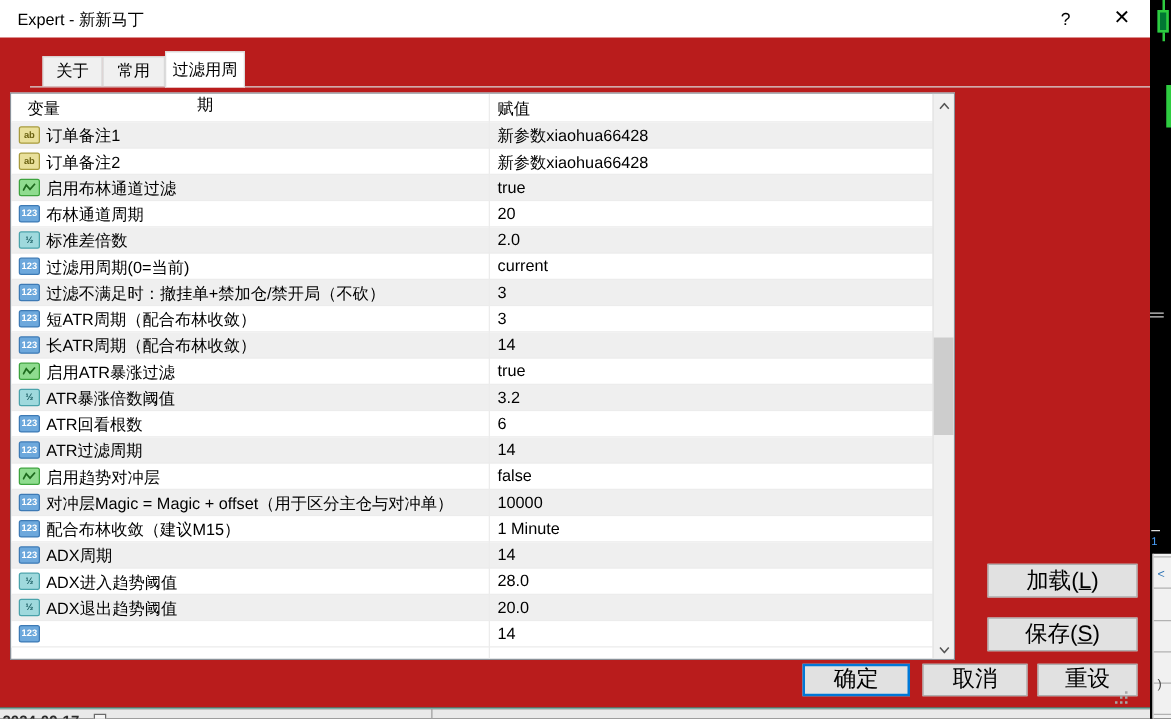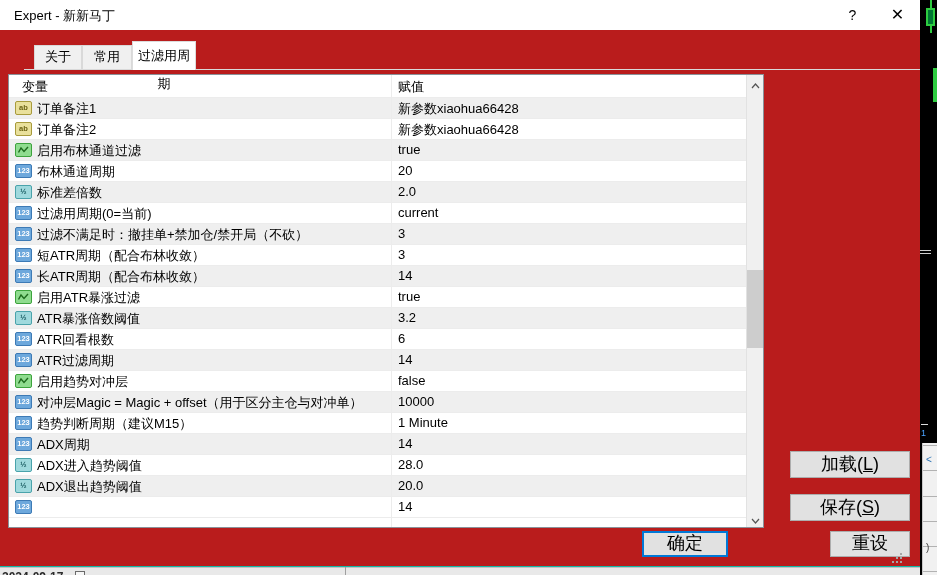--- a/index.html
+++ b/index.html
@@ -182,21 +182,21 @@
     <span class="label">启用趋势对冲层</span>
     <span class="value">false</span>
   </div>
         <div class="prow odd">
     <span class="icon" style="background: rgb(109, 168, 220); border-color: rgb(61, 122, 181); color: rgb(255, 255, 255);">123</span>
     <span class="label">对冲层Magic = Magic + offset（用于区分主仓与对冲单）</span>
     <span class="value">10000</span>
   </div>
         <div class="prow">
     <span class="icon" style="background: rgb(109, 168, 220); border-color: rgb(61, 122, 181); color: rgb(255, 255, 255);">123</span>
-    <span class="label">趋势判断周期（建议M15）</span>
+    <span class="label">配合布林收敛（建议M15）</span>
     <span class="value">1 Minute</span>
   </div>
         <div class="prow odd">
     <span class="icon" style="background: rgb(109, 168, 220); border-color: rgb(61, 122, 181); color: rgb(255, 255, 255);">123</span>
     <span class="label">ADX周期</span>
     <span class="value">14</span>
   </div>
         <div class="prow">
     <span class="icon" style="background: rgb(159, 217, 221); border-color: rgb(74, 163, 171); color: rgb(20, 87, 92);">½</span>
     <span class="label">ADX进入趋势阈值</span>
@@ -224,20 +224,21 @@
   </div>
 
   <div class="wbtn btn-load">
     <span>加载(</span><span class="mnemo">L</span><span>)</span>
   </div>
   <div class="wbtn btn-save">
     <span>保存(</span><span class="mnemo">S</span><span>)</span>
   </div>
 
   <div class="wbtn btn-ok">确定</div>
+  <div class="wbtn btn-cancel">取消</div>
   <div class="wbtn btn-reset">重设</div>
 
   <svg class="grip" viewBox="0 0 14 14">
     <rect x="10" y="2" width="2" height="2" fill="#a6a6a6"></rect>
       <rect x="10" y="6" width="2" height="2" fill="#a6a6a6"></rect>
       <rect x="6" y="6" width="2" height="2" fill="#a6a6a6"></rect>
     <rect x="10" y="10" width="2" height="2" fill="#a6a6a6"></rect>
       <rect x="6" y="10" width="2" height="2" fill="#a6a6a6"></rect>
       <rect x="2" y="10" width="2" height="2" fill="#a6a6a6"></rect>
   </svg>

